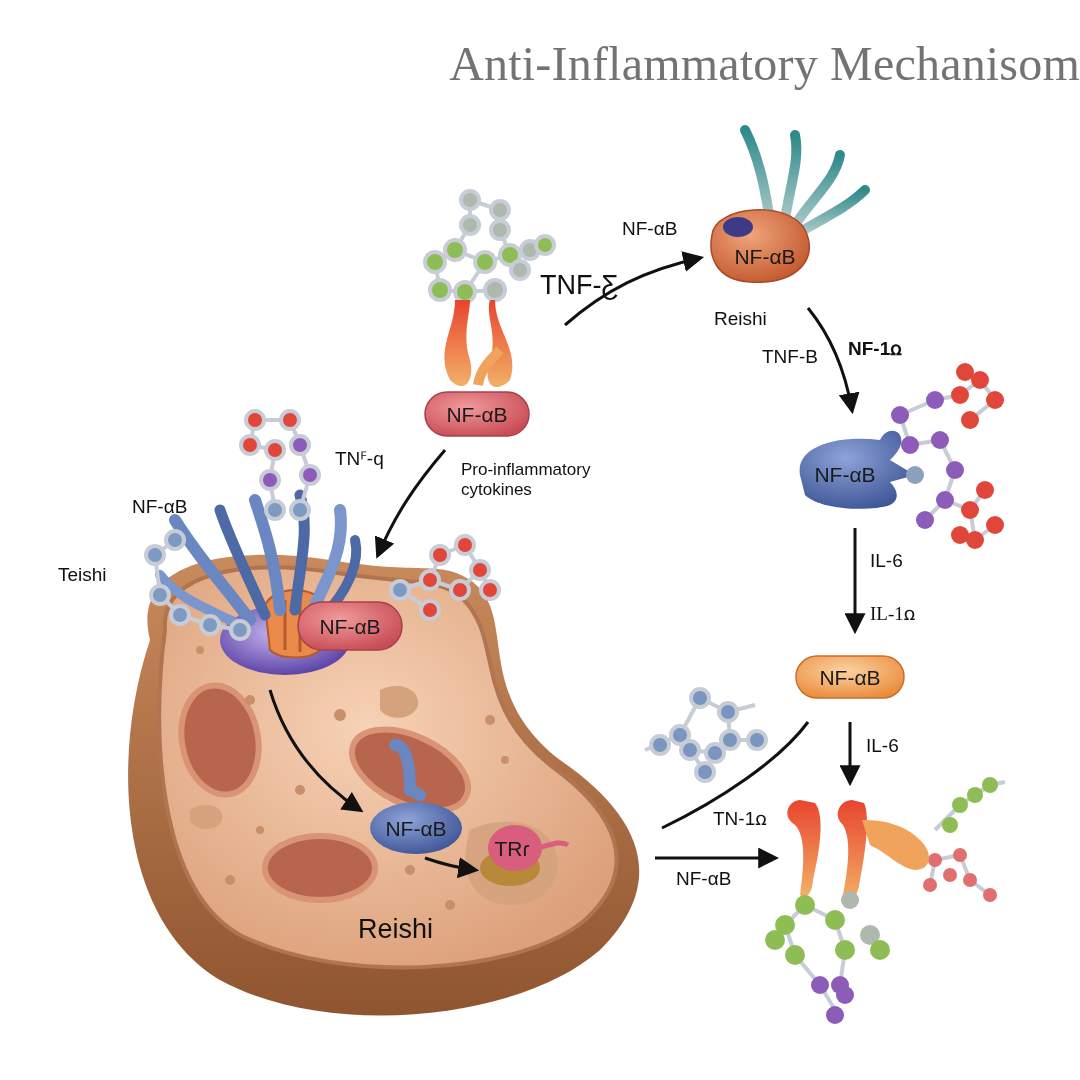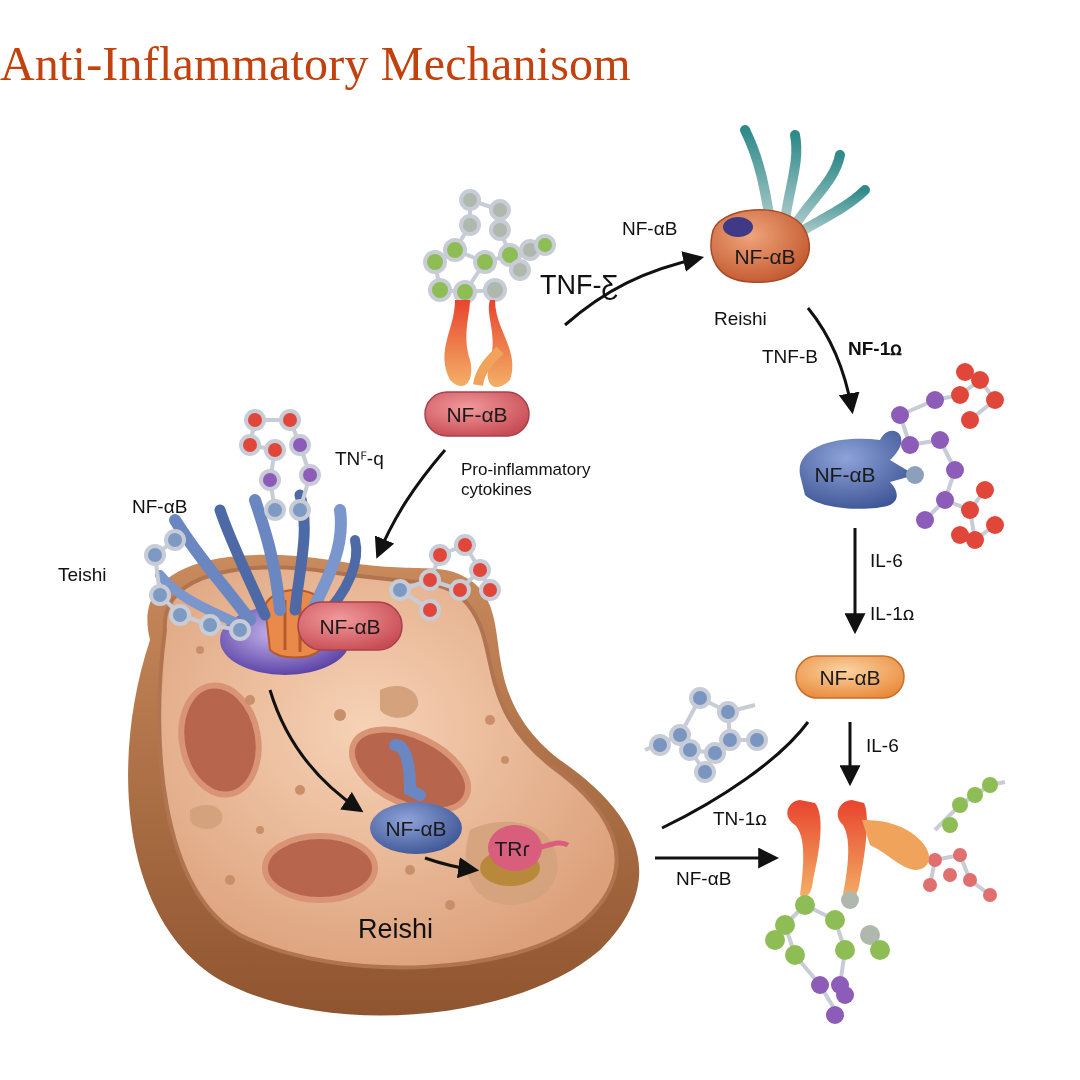--- a/index.html
+++ b/index.html
@@ -1,17 +1,17 @@
 <!DOCTYPE html>
 <html><head>
 <meta charset="utf-8">
 <style>
   html, body { margin:0; padding:0; background:#ffffff; }
   body { width:1080px; height:1080px; position:relative; overflow:hidden; font-family:"Liberation Sans", sans-serif; }
-  #title { position:absolute; top:36px; left:0; width:1080px; text-align:left; font-family:"Liberation Serif", serif; font-size:48px; color:#c2410c; letter-spacing:0.2px; }
+  #title { position:absolute; top:36px; left:0; width:1080px; text-align:right; font-family:"Liberation Serif", serif; font-size:48px; color:#737373; letter-spacing:0.2px; }
   svg#diagram { position:absolute; left:0; top:0; }
   .lbl { position:absolute; font-size:19px; color:#111; white-space:nowrap; line-height:1.15; }
   .lbl.big { font-size:27px;text-align:right; }
   .node-txt { font-family:"Liberation Sans", sans-serif; font-size:21px; fill:#1a1a1a; }
 </style>
 </head>
 <body>
 
 <div id="title">Anti-Inflammatory Mechanisom</div>
 
@@ -346,17 +346,17 @@
 <div class="lbl big" style="left:540px;top:270px;">TNF-Ƹ</div>
 <div class="lbl" style="left:714px;top:308px;">Reishi</div>
 <div class="lbl" style="left:848px;top:338px;font-weight:bold;">NF-1ꭥ</div>
 <div class="lbl" style="left:762px;top:346px;">TNF-B</div>
 <div class="lbl" style="left:335px;top:448px;">TNꟳ-q</div>
 <div class="lbl" style="left:453px;top:460px;font-size:17px;white-space:pre;margin-left:8px;">Pro-inflammatory
 cytokines</div>
 <div class="lbl" style="left:132px;top:496px;">NF-αB</div>
 <div class="lbl" style="left:58px;top:564px;text-align:right;">Teishi</div>
 <div class="lbl" style="left:870px;top:550px;">IL-6</div>
-<div class="lbl" style="left:870px;top:603px;">IL-1ꭥ</div>
+<div class="lbl" style="left:870px;top:603px;font-family:Liberation Serif, serif;">IL-1ꭥ</div>
 <div class="lbl" style="left:866px;top:735px;">IL-6</div>
 <div class="lbl" style="left:713px;top:808px;">TN-1ꭥ</div>
 <div class="lbl" style="left:676px;top:868px;">NF-αB</div>
 <div class="lbl big" style="left:358px;top:914px;">Reishi</div>
 
 </body></html>

